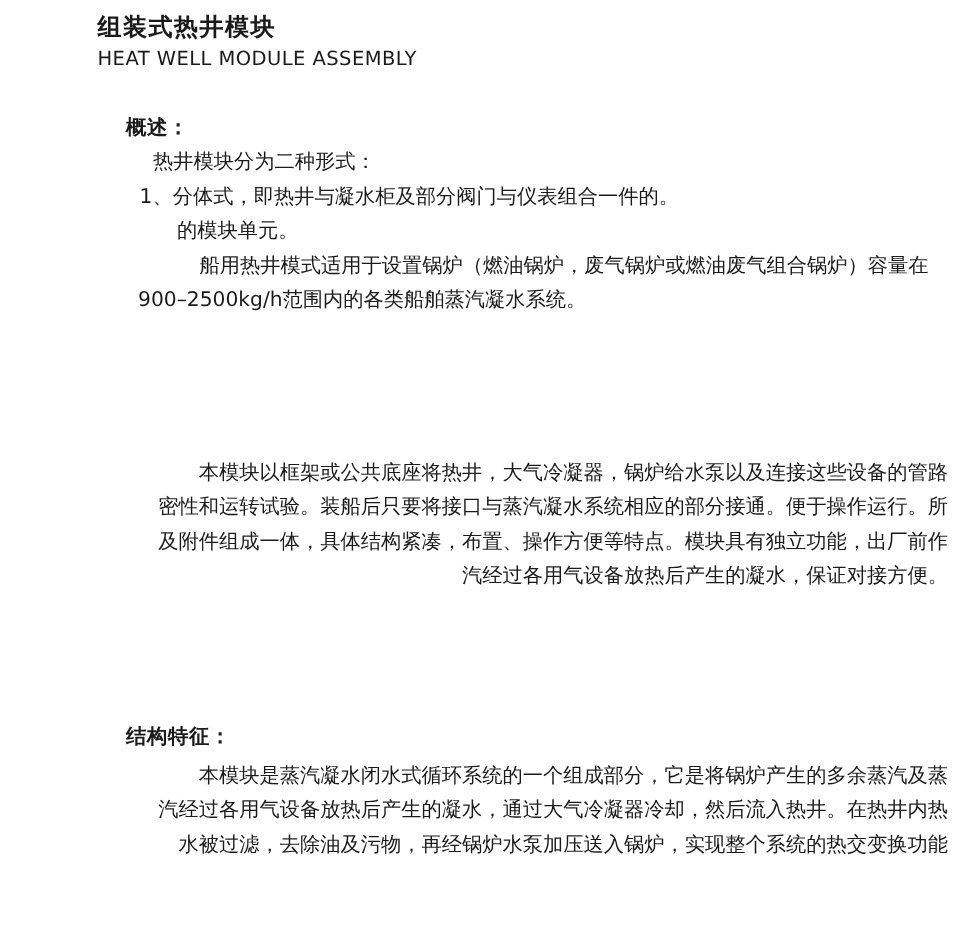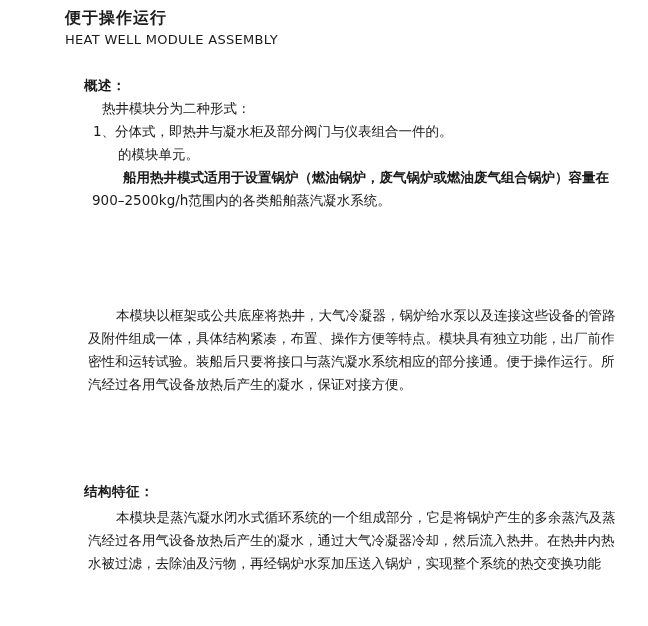--- a/index.html
+++ b/index.html
@@ -51,65 +51,65 @@
   
   .section-overview {
     position: absolute;
     left: 84px;
     top: 74px;
     width: 548px;
   }
   .ov-intro   { margin-left: 18px; }
   .ov-item    { margin-left: 9px; }
   .ov-item2b  { margin-left: 34px; }
-  .ov-note1   { margin-left: 39px; font-weight: bold; }
+  .ov-note1   { margin-left: 49px; }
   .ov-note2   { margin-left: 8px; }
   
   .section-features {
     position: absolute;
     left: 84px;
     top: 296px;
     width: 548px;
   }
   .section-features .para { margin-top: 8px; }
   
   .section-principle {
     position: absolute;
     left: 84px;
     top: 480px;
     width: 548px;
   }
   .section-principle .para { margin-top: 3px; }
-  .para .t-line { margin-left: 4px; }
+  .para .t-line { margin-left: 4px; text-align: right; }
   .para .t-line.first { margin-left: 4px; text-indent: 28px; }
 </style>
 </head>
 <body>
 
 <div class="page">
 
   <div class="doc-header">
-    <div class="doc-title">便于操作运行</div>
+    <div class="doc-title">组装式热井模块</div>
     <div class="doc-subtitle">HEAT WELL MODULE ASSEMBLY</div>
   </div>
 
   <div class="section-overview">
     <div class="sec-heading">概述：</div>
     <div class="t-line ov-intro">热井模块分为二种形式：</div>
     <div class="t-line ov-item">1、分体式，即热井与凝水柜及部分阀门与仪表组合一件的。</div>
     <div class="t-line ov-item2b">的模块单元。</div>
     <div class="t-line ov-note1">船用热井模式适用于设置锅炉（燃油锅炉，废气锅炉或燃油废气组合锅炉）容量在</div>
     <div class="t-line ov-note2">900–2500kg/h范围内的各类船舶蒸汽凝水系统。</div>
   </div>
 
   <div class="section-features">
     <div class="para">
       <div class="t-line first">本模块以框架或公共底座将热井，大气冷凝器，锅炉给水泵以及连接这些设备的管路</div>
+      <div class="t-line">密性和运转试验。装船后只要将接口与蒸汽凝水系统相应的部分接通。便于操作运行。所</div>
       <div class="t-line">及附件组成一体，具体结构紧凑，布置、操作方便等特点。模块具有独立功能，出厂前作</div>
-      <div class="t-line">密性和运转试验。装船后只要将接口与蒸汽凝水系统相应的部分接通。便于操作运行。所</div>
       <div class="t-line">汽经过各用气设备放热后产生的凝水，保证对接方便。</div>
     </div>
   </div>
 
   <div class="section-principle">
     <div class="sec-heading">结构特征：</div>
     <div class="para">
       <div class="t-line first">本模块是蒸汽凝水闭水式循环系统的一个组成部分，它是将锅炉产生的多余蒸汽及蒸</div>
       <div class="t-line">汽经过各用气设备放热后产生的凝水，通过大气冷凝器冷却，然后流入热井。在热井内热</div>
       <div class="t-line">水被过滤，去除油及污物，再经锅炉水泵加压送入锅炉，实现整个系统的热交变换功能</div>

